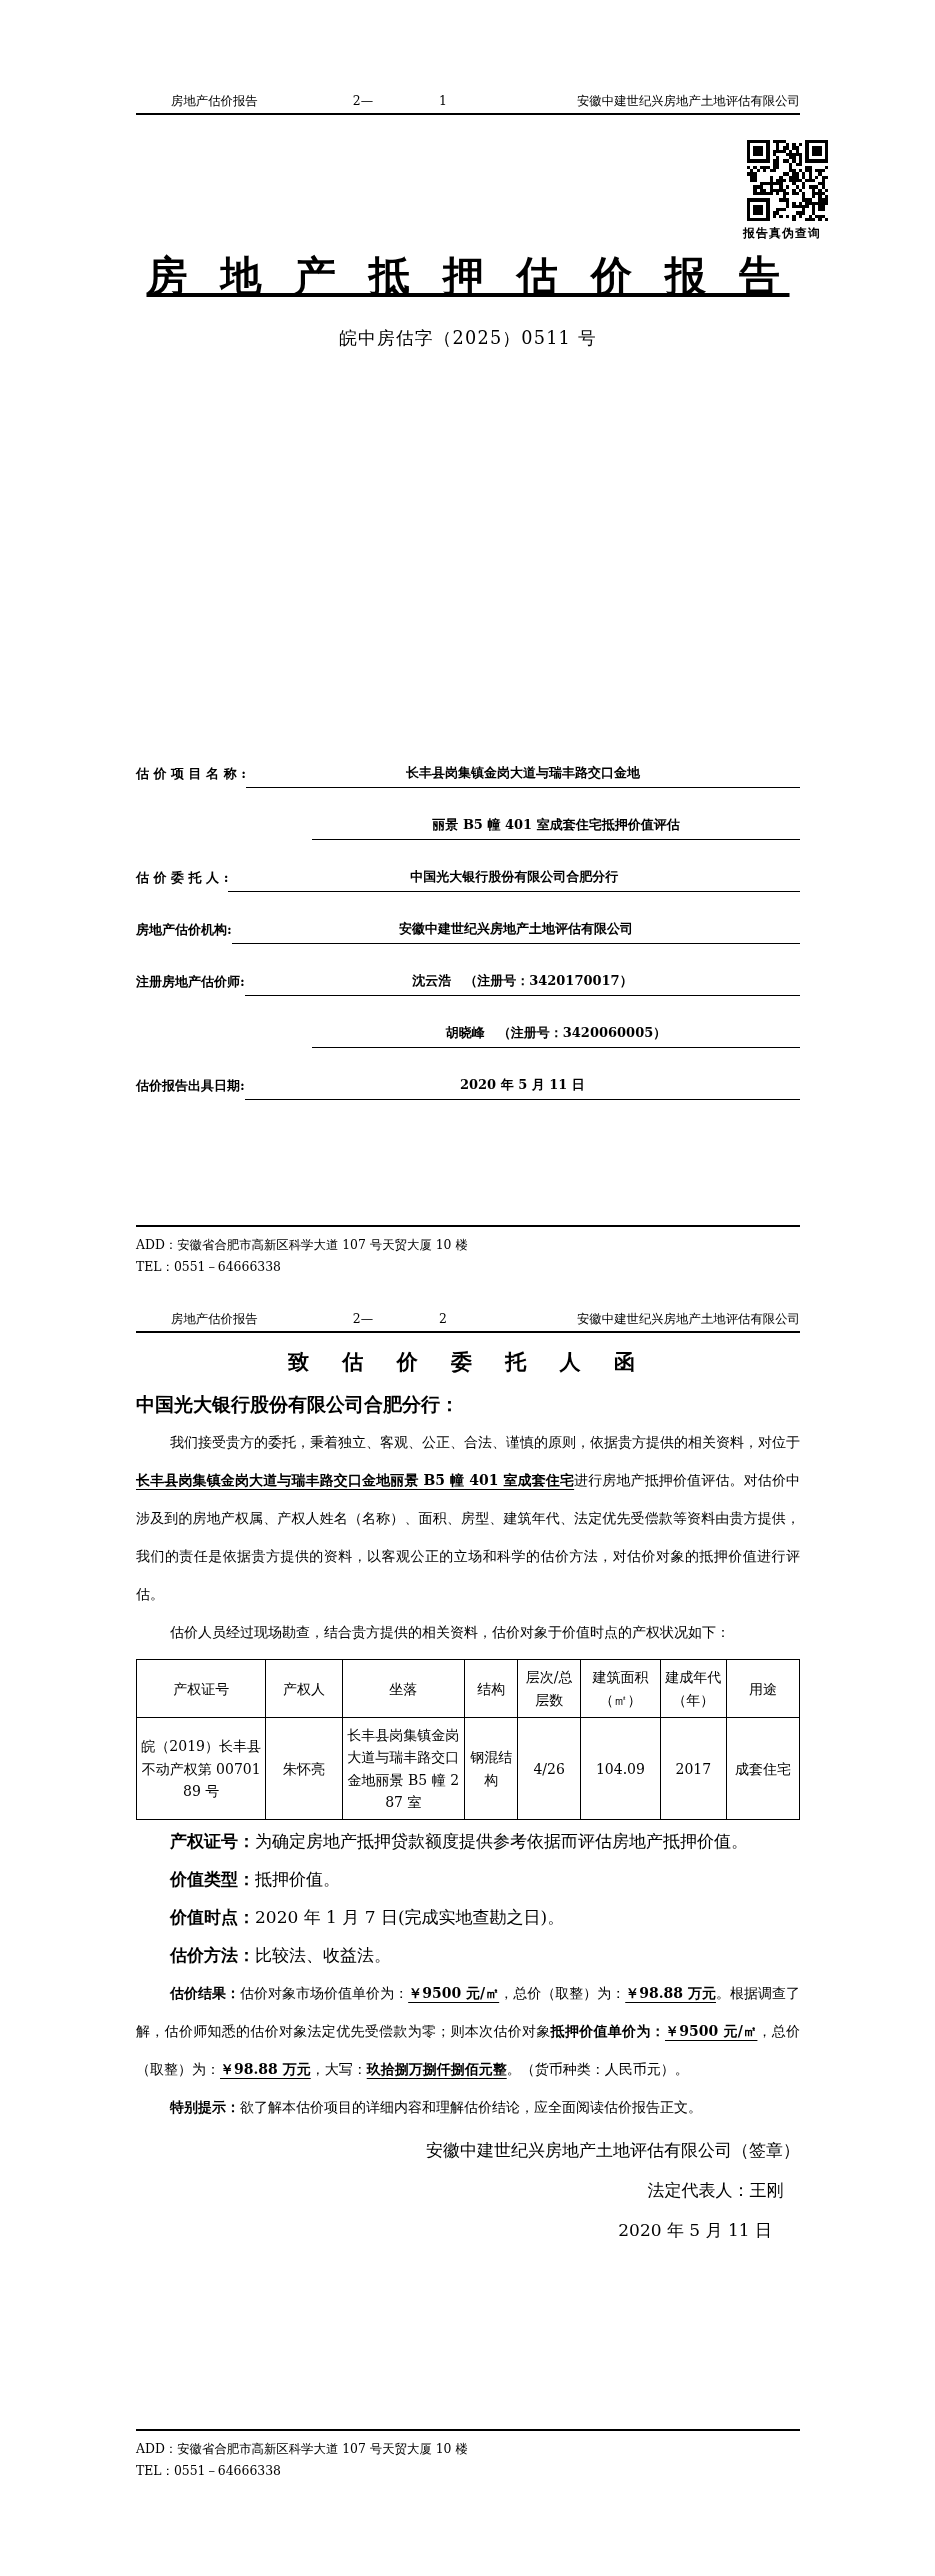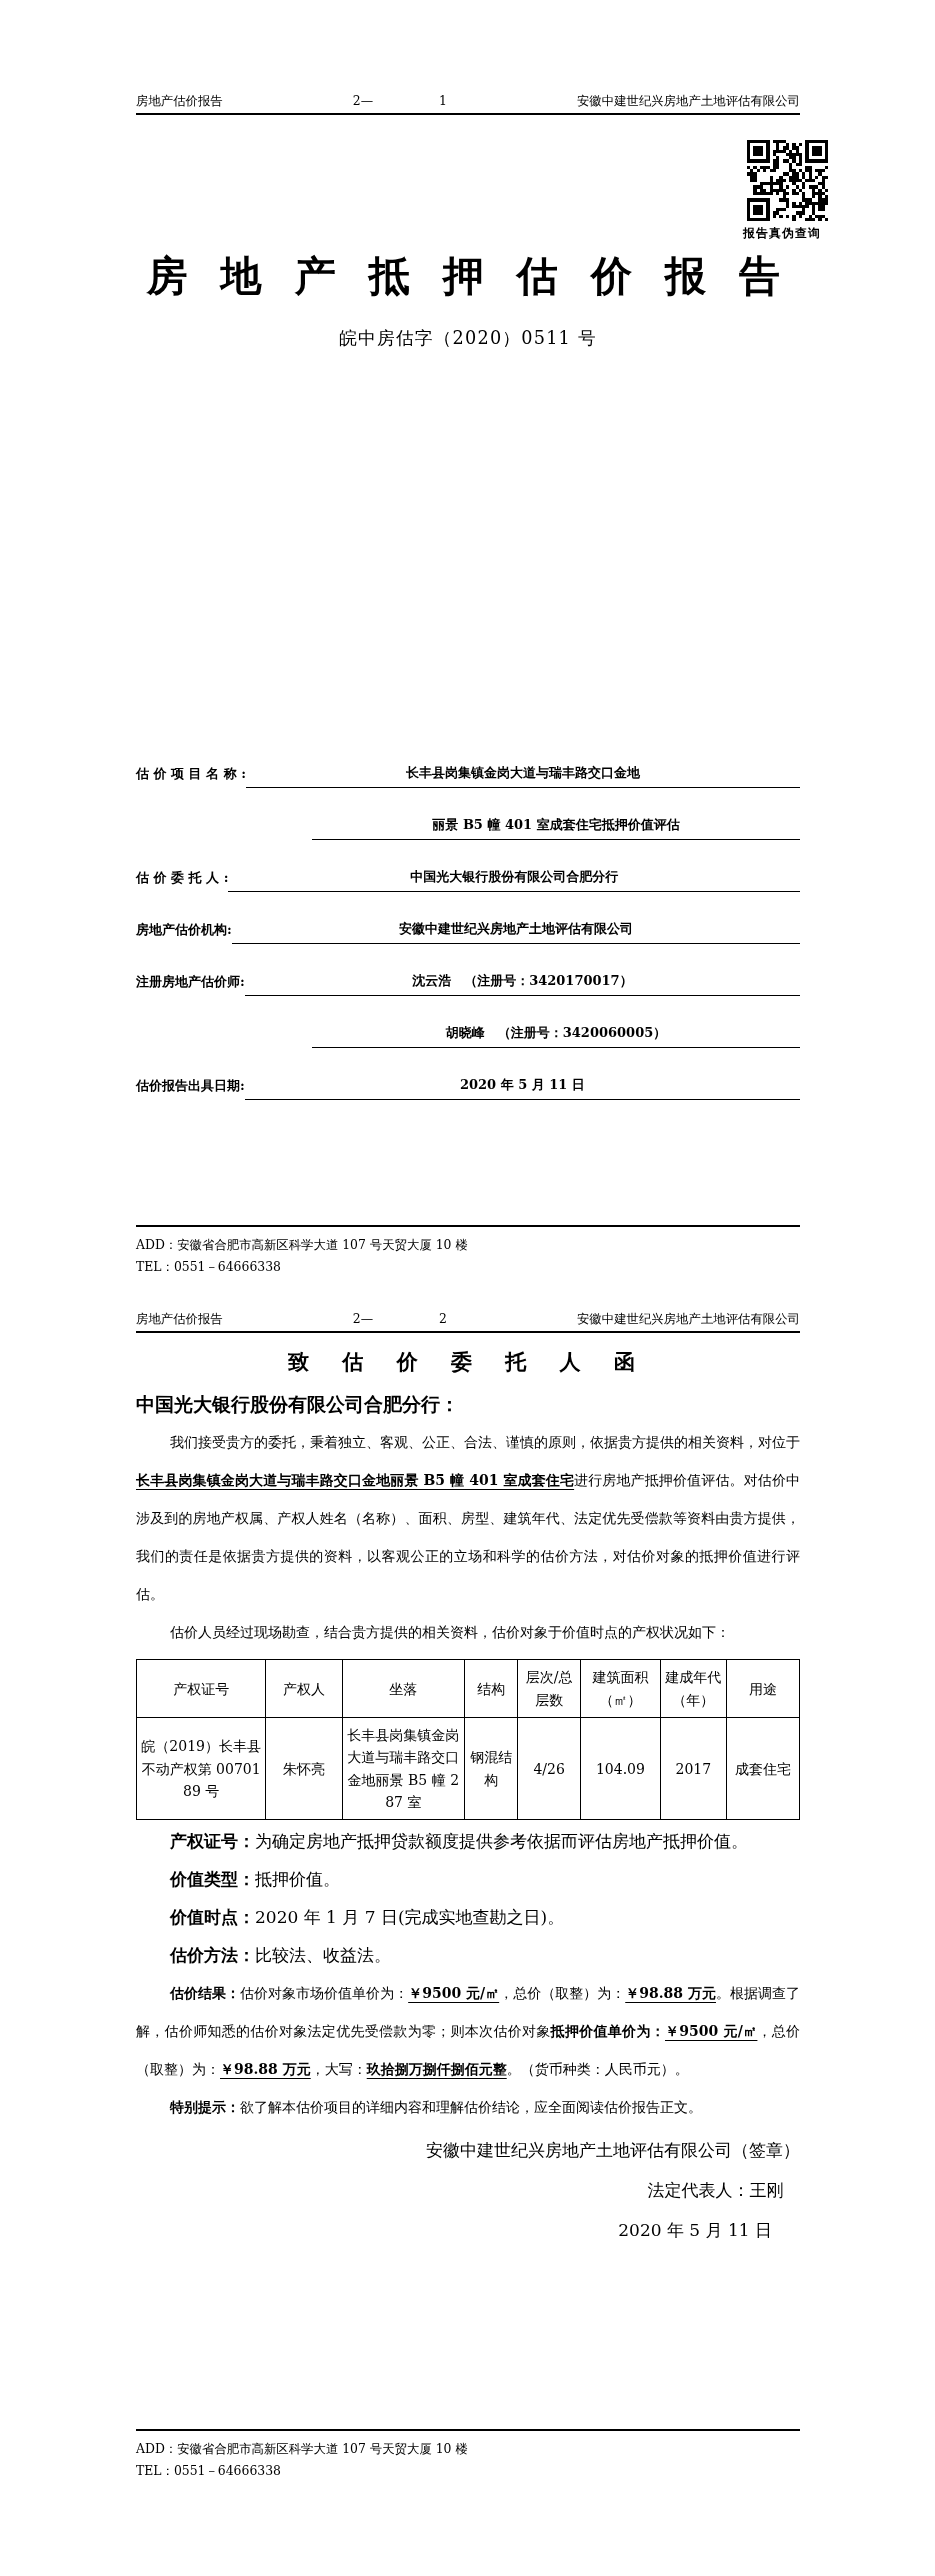--- a/index.html
+++ b/index.html
@@ -14,30 +14,30 @@
 
   
   .pheader {
     display:flex; align-items:flex-end;
     font-size:12.4px; line-height:16.5px;
     border-bottom:2.9px solid #000; padding-bottom:3.5px;
   }
   .page-1 .pheader { margin-top:93px; }
   .page-2 .pheader { margin-top:16.5px; }
   .pheader .hcenter { margin:0 auto; display:flex; gap:66px; }
-  .pheader .hleft, .pheader .hright { white-space:nowrap; }
+  .pheader .hleft, .pheader .hright { white-space:nowrap;margin-left:35px; }
 
   
   .qr-wrap { width:88px; margin:25px -31px 0 auto; }
   .qr-wrap svg { display:block; margin:0 auto; }
   .qr-caption { margin-top:4.7px; font-size:11.8px; font-weight:bold; letter-spacing:1.2px; white-space:nowrap; }
 
   .main-title {
     margin-top:7px; text-align:center;
-    font-size:41px; font-weight:bold; letter-spacing:9.4px; white-space:nowrap;
+    font-size:41px; font-weight:bold; letter-spacing:9.4px; white-space:nowrap;text-decoration:underline;
   }
   .doc-no { margin-top:22.4px; text-align:center; font-size:17.7px; letter-spacing:1.2px; }
 
   
   .fields { margin-top:386px; }
   .frow { display:flex; align-items:flex-end; height:52px; font-size:13px; font-weight:bold; }
   .flabel { white-space:pre; padding-bottom:4.7px; }
   .fvalue {
     flex:1; border-bottom:1.8px solid #000; text-align:center;
     padding-bottom:4.7px; white-space:nowrap;
@@ -309,21 +309,21 @@
           <rect x="20" y="2" width="3" height="3" fill="#000"></rect>
           <rect x="0" y="18" width="7" height="7"></rect>
           <rect x="1" y="19" width="5" height="5" fill="#fff"></rect>
           <rect x="2" y="20" width="3" height="3" fill="#000"></rect>
         </g>
       </svg>
     <div class="qr-caption">报告真伪查询</div>
   </div>
 
   <div class="main-title">房 地 产 抵 押 估 价 报 告</div>
-  <div class="doc-no">皖中房估字（2020）0511 号</div>
+  <div class="doc-no">皖中房估字（2025）0511 号</div>
 
   <div class="fields">
     <div class="frow">
       <span class="flabel">估 价 项 目 名 称 :</span>
       <span class="fvalue">长丰县岗集镇金岗大道与瑞丰路交口金地</span>
     </div>
     <div class="frow">
       <span class="fspacer"></span>
       <span class="fvalue">丽景 B5 幢 401 室成套住宅抵押价值评估</span>
     </div>

